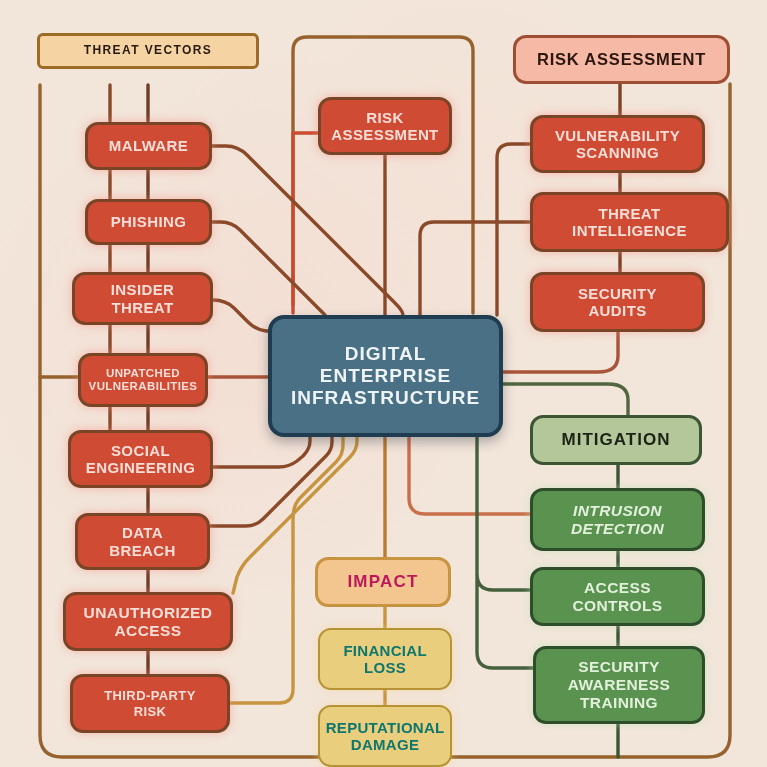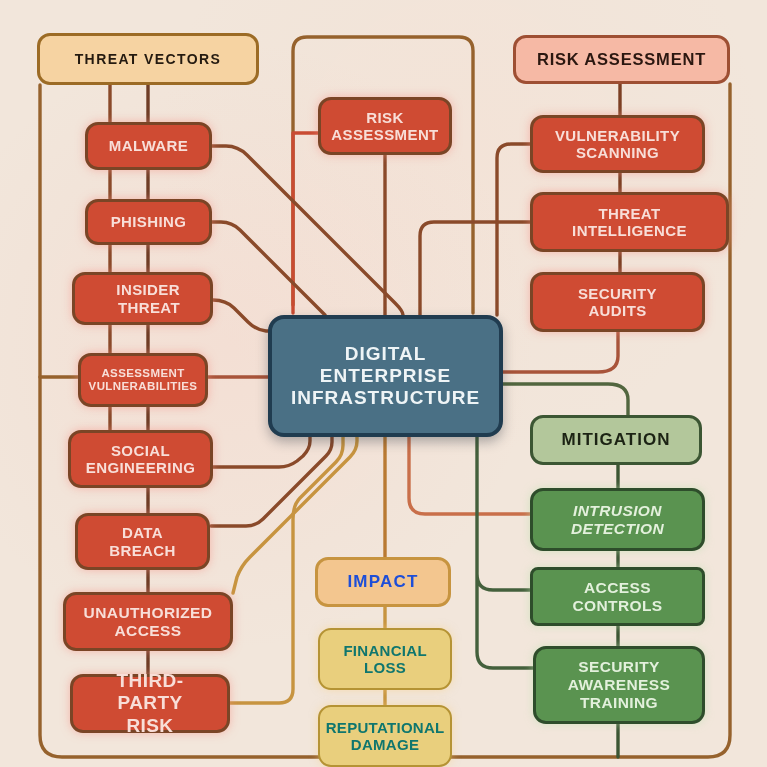--- a/index.html
+++ b/index.html
@@ -24,21 +24,21 @@
        box-shadow:0 0 10px rgba(246,140,130,.55);letter-spacing:.4px;}
   .green{background:#5a9350;border:3px solid #2e4d2b;color:#e3f0dc;
        box-shadow:0 0 9px rgba(190,225,175,.6);letter-spacing:.4px;}
   .yellow{background:#e9cf7d;border:2.5px solid #b59334;color:#0f766e;
        box-shadow:0 0 9px rgba(250,210,130,.5);letter-spacing:.3px;}
   .center-node{background:#4a7085;border:4px solid #203c50;color:#eef4f6;
        box-shadow:0 5px 12px rgba(40,50,60,.35);border-radius:16px;letter-spacing:1px;}
   .h-tan{background:#f6d3a2;border:3px solid #9c6b25;color:#241a10;letter-spacing:1.4px;}
   .h-pink{background:#f6b9a5;border:3px solid #9e4f33;color:#2b1710;letter-spacing:.8px;}
   .h-green{background:#b3c79b;border:3px solid #3c5633;color:#1c2314;letter-spacing:1px;}
-  .h-orange{background:#f3c68f;border:3px solid #c79440;color:#1d4ed8;letter-spacing:1.2px;}
+  .h-orange{background:#f3c68f;border:3px solid #c79440;color:#be185d;letter-spacing:1.2px;}
 </style>
 </head>
 <body>
 
 <div id="stage">
 
   <svg class="wires" width="767" height="767" viewBox="0 0 767 767">
 
     <path d="M40,85 V735 Q40,757 62,757 H708 Q730,757 730,735 V84" stroke="#96622d"></path>
     <path d="M40,377 H78" stroke="#96622d"></path>
@@ -68,42 +68,42 @@
 
     <path d="M618,465 V488 M618,551 V567 M618,626 V646 M618,724 V757" stroke="#3c5633"></path>
 
     <path d="M409,437 V498 Q409,514 425,514 H530" stroke="#c96f4a"></path>
     <path d="M477,437 V652 Q477,668 493,668 H533 M477,574 Q477,590 493,590 H530" stroke="#44603c"></path>
 
     <path d="M385,437 V557" stroke="#b97a33"></path>
     <path d="M385,607 V628 M385,690 V705" stroke="#c79440"></path>
   </svg>
 
-  <div class="node h-tan" style="left:37px;top:33px;width:222px;height:52px;font-size:14px;">THREAT VECTORS</div>
+  <div class="node h-tan" style="left:37px;top:33px;width:222px;height:36px;font-size:12px;border-radius:6px;">THREAT VECTORS</div>
   <div class="node h-pink" style="left:513px;top:35px;width:217px;height:49px;font-size:16.5px;">RISK ASSESSMENT</div>
   <div class="node h-green" style="left:530px;top:415px;width:172px;height:50px;font-size:17px;">MITIGATION</div>
   <div class="node h-orange" style="left:315px;top:557px;width:136px;height:50px;font-size:17px;">IMPACT</div>
 
   <div class="node center-node" style="left:268px;top:315px;width:235px;height:122px;font-size:19px;padding:0 14px;">DIGITAL ENTERPRISE INFRASTRUCTURE</div>
 
   <div class="node red" style="left:85px;top:122px;width:127px;height:48px;font-size:15px;">MALWARE</div>
   <div class="node red" style="left:85px;top:199px;width:127px;height:46px;font-size:15px;">PHISHING</div>
-  <div class="node red" style="left:72px;top:272px;width:141px;height:53px;font-size:15px;padding:0 30px;text-align:right;">INSIDER THREAT</div>
-  <div class="node red" style="left:78px;top:353px;width:130px;height:54px;font-size:11.5px;padding:0 12px;">ASSESSMENT VULNERABILITIES</div>
+  <div class="node red" style="left:72px;top:272px;width:141px;height:53px;font-size:15px;padding:0 30px;">INSIDER THREAT</div>
+  <div class="node red" style="left:78px;top:353px;width:130px;height:54px;font-size:11.5px;padding:0 12px;">UNPATCHED VULNERABILITIES</div>
   <div class="node red" style="left:68px;top:430px;width:145px;height:58px;font-size:15px;padding:0 10px;">SOCIAL ENGINEERING</div>
   <div class="node red" style="left:75px;top:513px;width:135px;height:57px;font-size:15px;padding:0 32px;">DATA BREACH</div>
   <div class="node red" style="left:63px;top:592px;width:170px;height:59px;font-size:15.5px;padding:0 20px;">UNAUTHORIZED ACCESS</div>
-  <div class="node red" style="left:70px;top:674px;width:160px;height:59px;font-size:19px;padding:0 22px;">THIRD-PARTY RISK</div>
+  <div class="node red" style="left:70px;top:674px;width:160px;height:59px;font-size:13px;padding:0 22px;">THIRD-PARTY RISK</div>
 
   <div class="node red" style="left:318px;top:97px;width:134px;height:58px;font-size:15px;padding:0 18px;">RISK ASSESSMENT</div>
 
   <div class="node red" style="left:530px;top:115px;width:175px;height:58px;font-size:15px;padding:0 18px;">VULNERABILITY SCANNING</div>
   <div class="node red" style="left:530px;top:192px;width:199px;height:60px;font-size:15px;padding:0 24px;">THREAT INTELLIGENCE</div>
   <div class="node red" style="left:530px;top:272px;width:175px;height:60px;font-size:15px;padding:0 42px;">SECURITY AUDITS</div>
 
   <div class="node green" style="left:530px;top:488px;width:175px;height:63px;font-size:15.5px;padding:0 30px;font-style:italic;">INTRUSION DETECTION</div>
-  <div class="node green" style="left:530px;top:567px;width:175px;height:59px;font-size:15.5px;padding:0 42px;border-radius:8px;">ACCESS CONTROLS</div>
+  <div class="node green" style="left:530px;top:567px;width:175px;height:59px;font-size:15.5px;padding:0 42px;">ACCESS CONTROLS</div>
   <div class="node green" style="left:533px;top:646px;width:172px;height:78px;font-size:15.5px;padding:0 30px;">SECURITY AWARENESS TRAINING</div>
 
   <div class="node yellow" style="left:318px;top:628px;width:134px;height:62px;font-size:15px;padding:0 24px;">FINANCIAL LOSS</div>
   <div class="node yellow" style="left:318px;top:705px;width:134px;height:62px;font-size:15px;padding:0 8px;">REPUTATIONAL DAMAGE</div>
 
 </div>
 
 </body></html>

